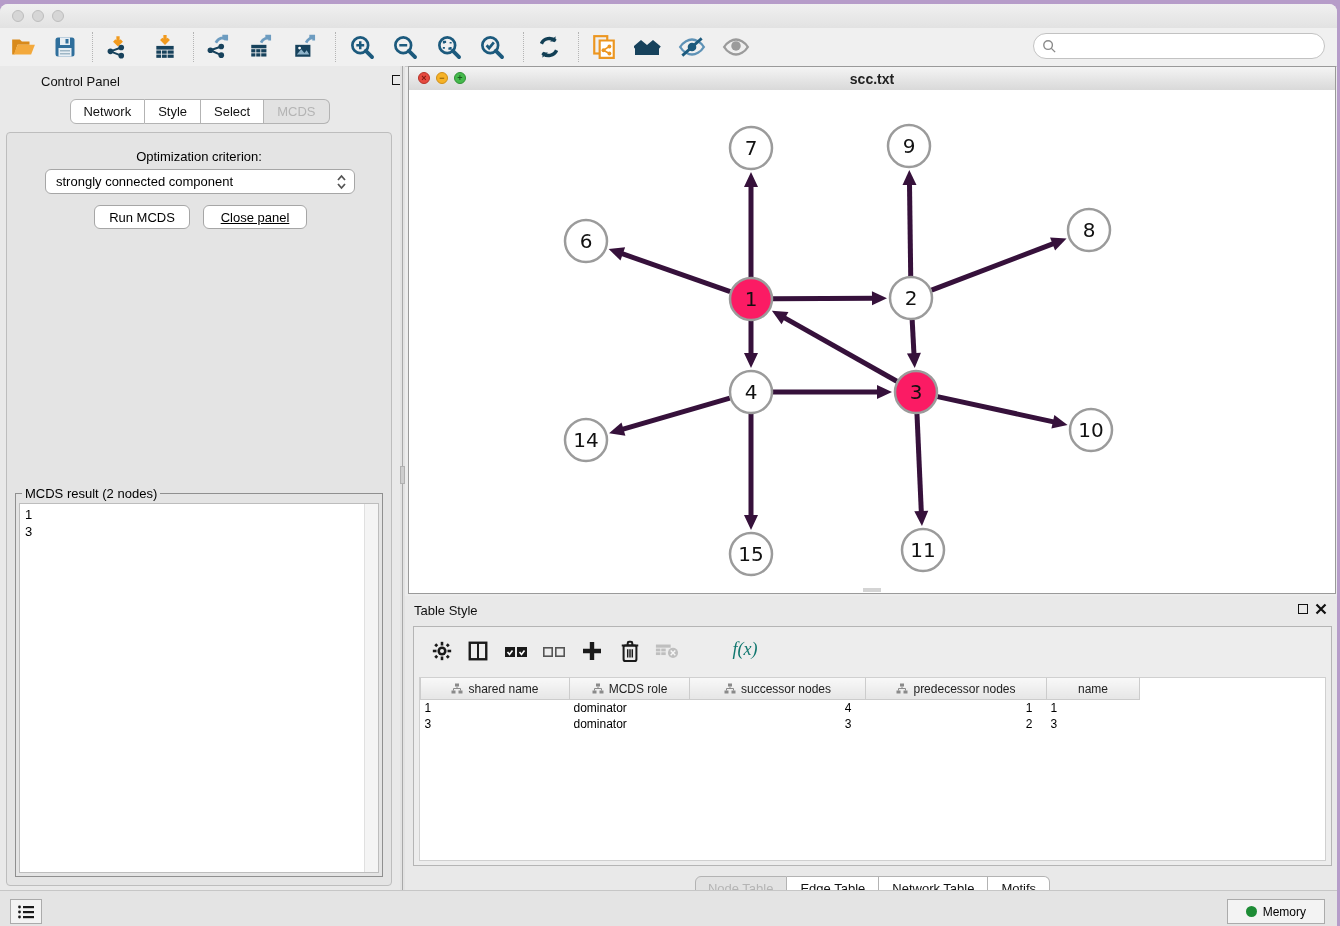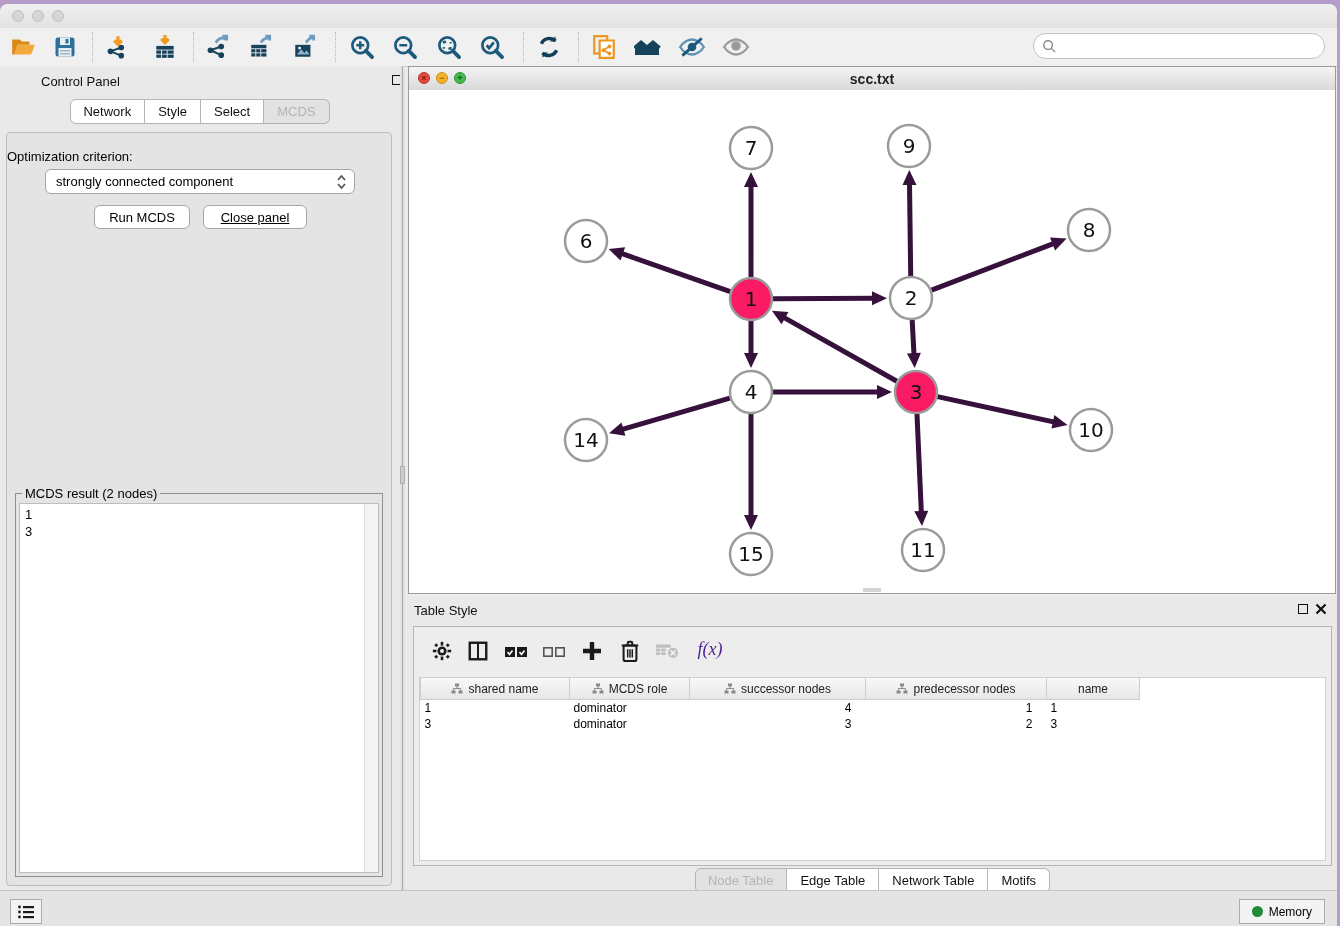--- a/index.html
+++ b/index.html
@@ -21,21 +21,21 @@
   #cp-header{position:absolute;left:0;top:0;width:100%;height:30px;margin-left:32px;}
   .panel-title{position:absolute;left:9px;top:8px;font-size:13px;color:#111;}
   .float-ico{position:absolute;top:9px;width:10px;height:10px;border:1.6px solid #111;box-sizing:border-box;}
   .close-ico{position:absolute;top:8px;width:12px;height:12px;}
   .tabs-row{display:flex;justify-content:center;position:absolute;left:0;width:100%;}
   .tab{font-size:13px;padding:4px 13px;background:#fff;border:1px solid #b3b3b3;border-left:none;color:#111;white-space:nowrap;}
   .tab-first{border-left:1px solid #b3b3b3;border-radius:6px 0 0 6px;padding-left:12px;}
   .tab-last{border-radius:0 6px 6px 0;}
   .tab-active{background:#e2e2e2;color:#b4b4b4;}
   #cp-content{position:absolute;left:6px;top:66px;width:386px;height:754px;background:#e4e4e4;border:1px solid #bdbdbd;border-radius:4px;box-sizing:border-box;}
-  #opt-label{position:absolute;left:0;width:100%;top:16px;font-size:13px;color:#000;}
+  #opt-label{position:absolute;left:0;width:100%;top:16px;text-align:center;font-size:13px;color:#000;}
   #criterion-select{position:absolute;left:38px;top:36px;width:310px;height:25px;background:#fff;border:1px solid #a6a6a6;border-radius:6px;box-sizing:border-box;display:flex;align-items:center;font-size:13px;padding-left:10px;}
   #criterion-select .chev{position:absolute;right:7px;top:3px;}
   .mac-btn{position:absolute;height:24px;background:#fff;border:1px solid #a6a6a6;border-radius:6px;font-size:13px;color:#000;display:flex;align-items:center;justify-content:center;box-sizing:border-box;}
   #mcds-result{position:absolute;left:8px;right:8px;top:360px;bottom:8px;border:1px solid #8f8f8f;background:#e4e4e4;}
   #mcds-result .legend{position:absolute;left:6px;top:-8px;background:#e4e4e4;padding:0 3px;font-size:13px;}
   #mcds-result .inner{position:absolute;left:3px;right:3px;top:9px;bottom:3px;background:#fff;border:1px solid #bdbdbd;}
   #mcds-result .lines{position:absolute;left:5px;top:2px;font-size:13px;line-height:17px;white-space:pre;color:#000;}
   #mcds-result .vtrack{position:absolute;right:0;top:0;bottom:0;width:13px;background:#f4f4f4;border-left:1px solid #e0e0e0;}
   
   #splitter{position:absolute;left:400px;top:62px;width:5px;height:824px;background:#e2e2e2;}
@@ -50,25 +50,25 @@
   #net-resize{position:absolute;bottom:1px;left:50%;margin-left:-9px;width:18px;height:4px;background:#d4d4d4;}
   
   #table-panel{position:absolute;left:405px;top:592px;width:935px;height:294px;background:#e9e9e9;}
   #tp-box{position:absolute;left:8px;top:30px;width:919px;height:240px;background:#ededed;border:1px solid #b5b5b5;box-sizing:border-box;}
   #tp-toolbar{position:absolute;left:0;top:0;width:100%;height:48px;}
   #tp-white{position:absolute;left:5px;right:5px;top:50px;bottom:4px;background:#fff;border:1px solid #d0d0d0;}
   table.data{border-collapse:collapse;table-layout:fixed;font-size:12px;}
   table.data th{height:21px;background:linear-gradient(#f8f8f8,#e6e6e6);border:1px solid #ccc;border-top:none;font-weight:normal;color:#222;padding:0;margin-left:44px;}
   table.data th .hwrap{display:flex;align-items:center;justify-content:center;gap:5px;}
   table.data td{height:16px;padding:0 4px;border:none;color:#000;}
-  .fx{font-family:"Liberation Serif",serif;font-style:italic;font-size:18px;color:#4c1d95;}
+  .fx{font-family:"Liberation Serif",serif;font-style:italic;font-size:18px;color:#0f766e;margin-left:35px;}
   
   #statusbar{position:absolute;left:0;top:886px;width:100%;height:36px;background:#e4e4e4;border-top:1px solid #c6c6c6;}
   #task-btn{position:absolute;left:10px;top:8px;width:30px;height:23px;background:#f3f3f3;border:1px solid #ababab;display:flex;align-items:center;justify-content:center;}
-  #memory-btn{position:absolute;right:12px;top:8px;height:23px;padding:0 12px;background:#f3f3f3;border:1px solid #ababab;display:flex;align-items:center;gap:6px;font-size:12px;}
+  #memory-btn{position:absolute;right:12px;top:8px;height:23px;padding:0 18px;background:#f3f3f3;border:1px solid #ababab;display:flex;align-items:center;gap:6px;font-size:12px;}
   #memory-dot{width:11px;height:11px;border-radius:50%;background:#1d8c35;}
 </style>
 </head>
 <body>
 
 <div id="app">
  <div id="win">
 
   <div id="titlebar">
     <span class="tl" style="left:12px;background:#d6d6d6;border:1px solid #bdbdbd;box-sizing:border-box;"></span>
@@ -478,21 +478,21 @@
                   <td style="text-align: left; width: 141px;">3</td>
                   <td style="text-align: left; width: 112px;">dominator</td>
                   <td style="text-align: right; width: 158px; padding-right: 14px;">3</td>
                   <td style="text-align: right; width: 163px; padding-right: 14px;">2</td>
                   <td style="text-align: left; width: 85px;">3</td>
                 </tr>
               </tbody>
         </table>
       </div>
     </div>
-    <div class="tabs-row" style="top:272px;align-items:flex-end;">
+    <div class="tabs-row" style="top:280px;align-items:flex-end;">
           <div class="tab tab-active tab-first">Node Table</div>
           <div class="tab">Edge Table</div>
           <div class="tab">Network Table</div>
           <div class="tab tab-last">Motifs</div>
         </div>
   </div>
 
   <div id="statusbar">
     <div id="task-btn">
       <svg width="18" height="16" viewBox="0 0 18 16">

